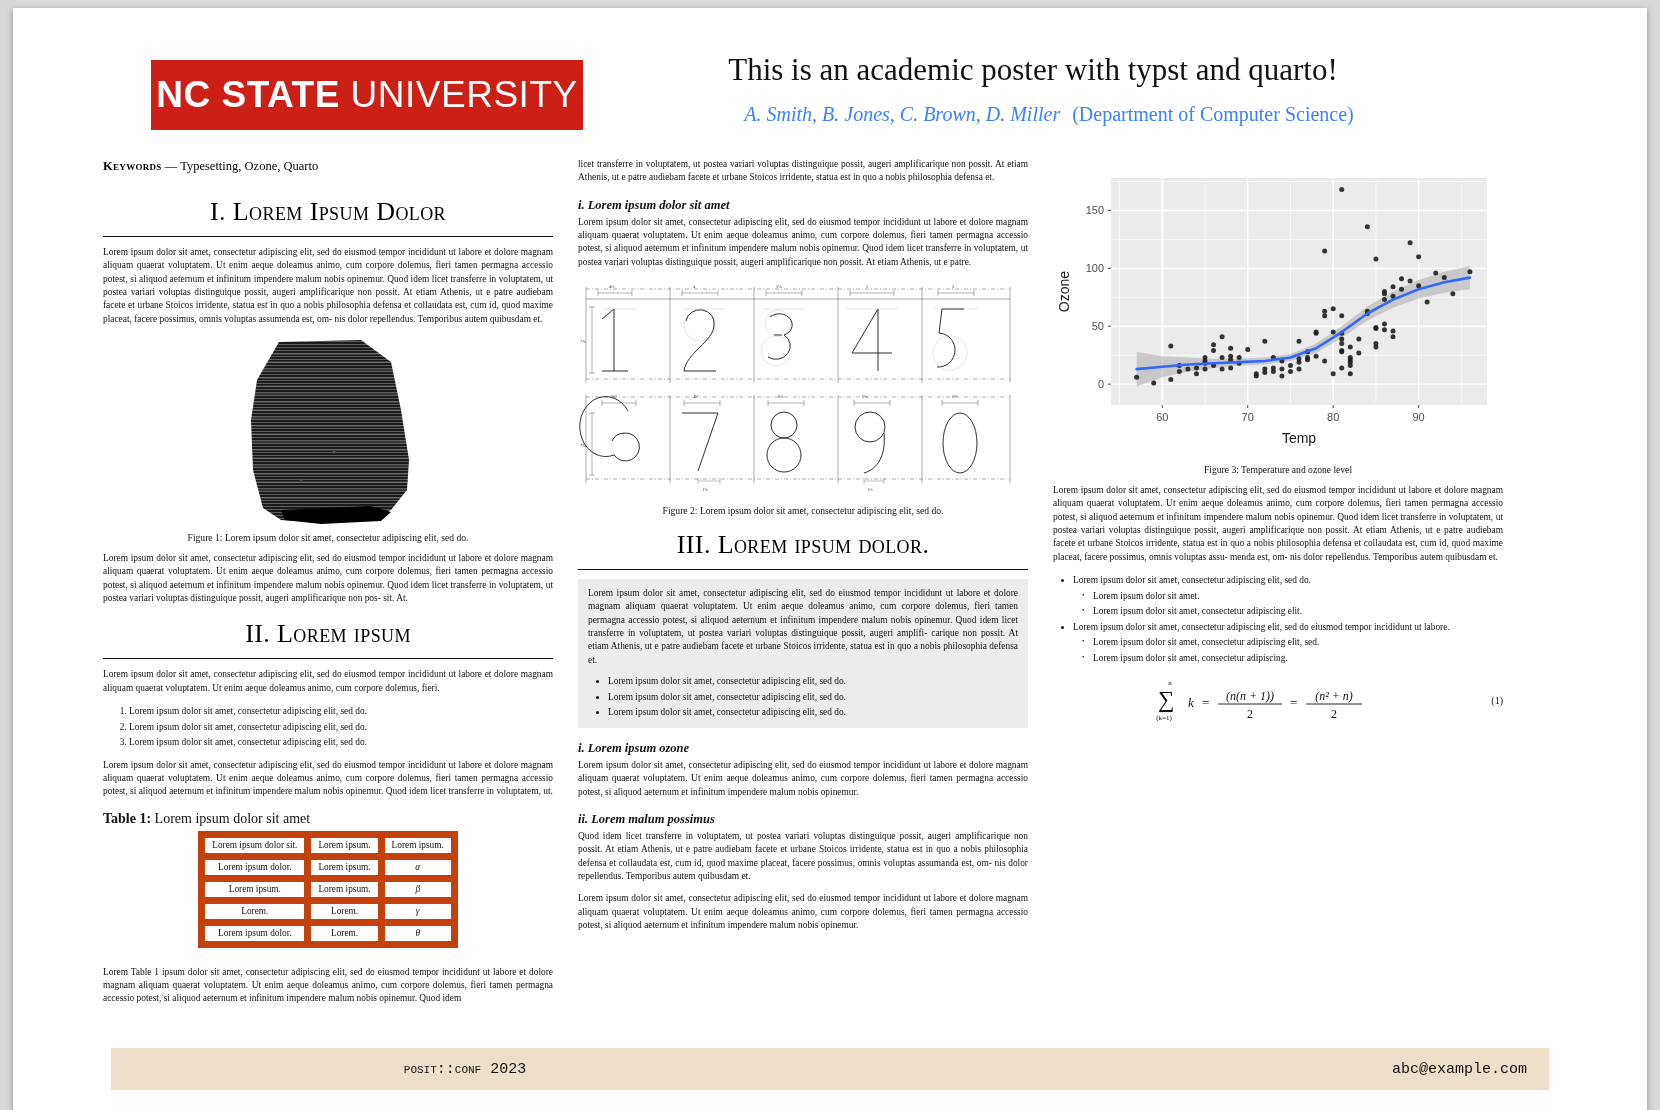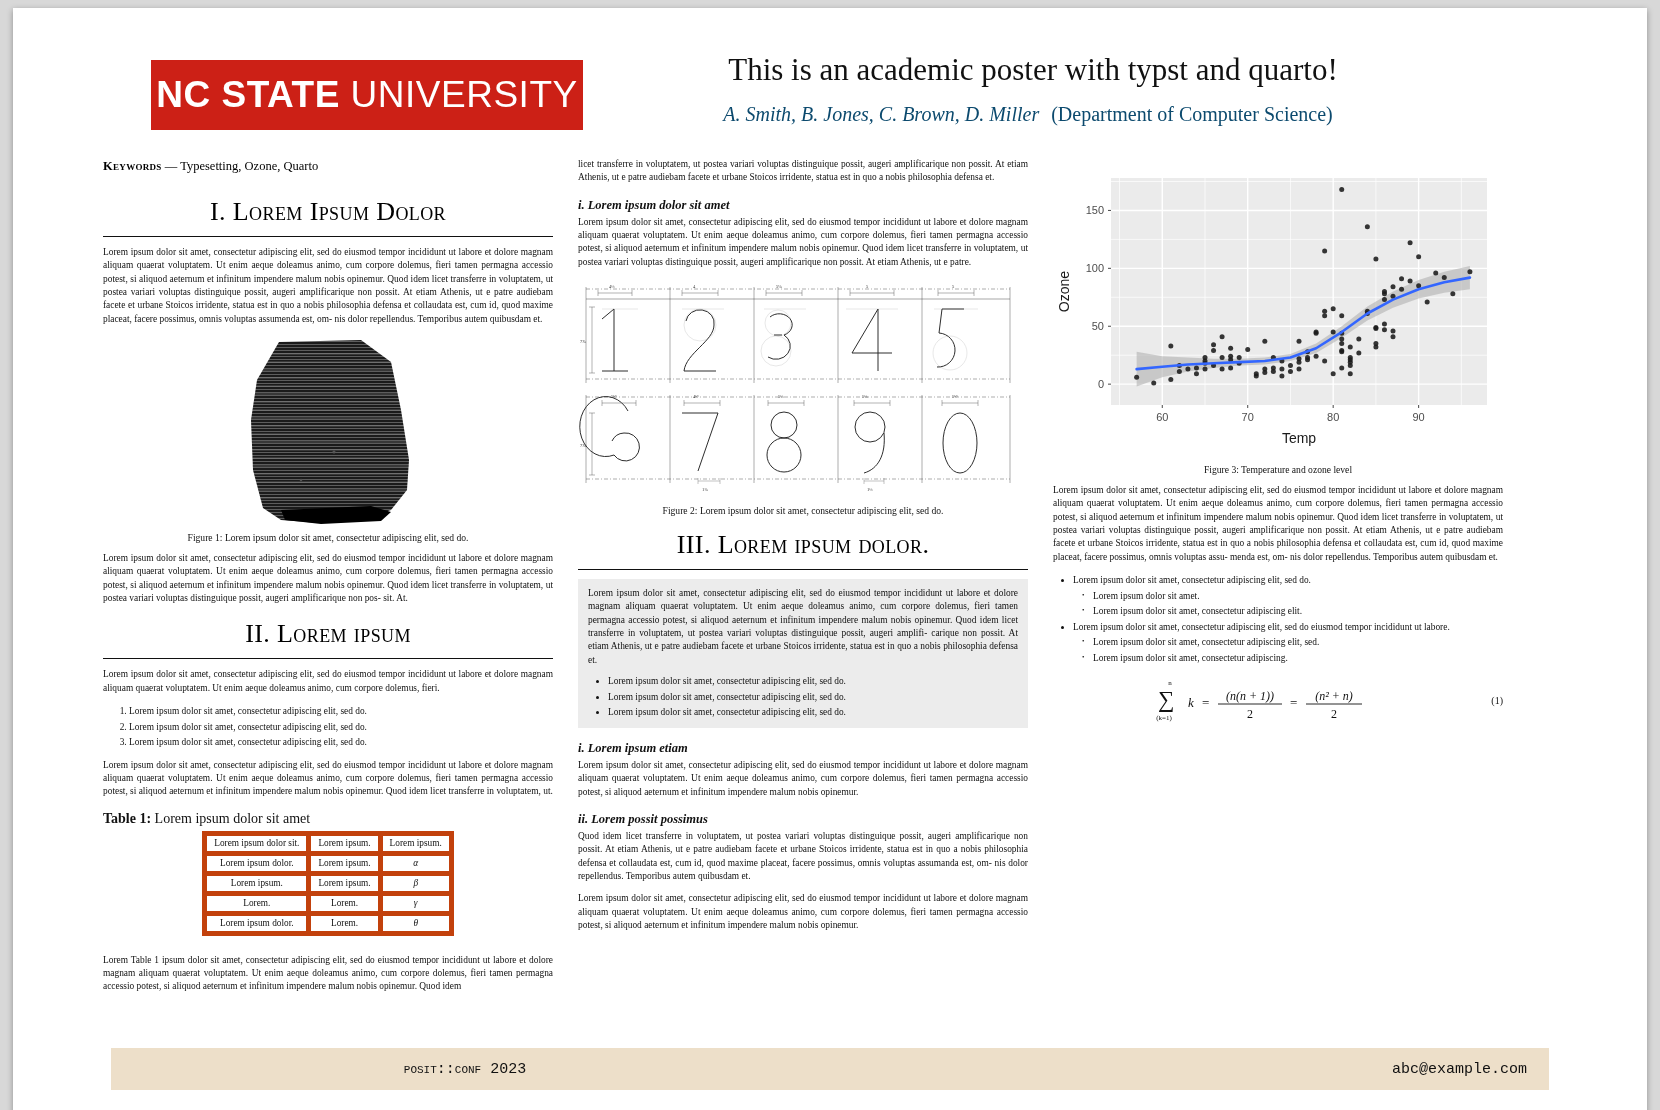--- a/index.html
+++ b/index.html
@@ -20,22 +20,22 @@
     font-family:"Liberation Sans", sans-serif;color:#fff;font-size:37px;
     letter-spacing:.5px;white-space:nowrap;
   }
   .logo-text b{font-weight:700;}
   .logo-text span{font-weight:300;}
   .title{
     position:absolute;left:580px;top:44px;width:880px;text-align:center;
     font-size:31px;font-family:"Liberation Serif", serif;color:#111;
   }
   .authors{
-    position:absolute;left:575px;top:95px;width:880px;text-align:center;
-    font-size:20px;color:#0c4a6e;
+    position:absolute;left:596px;top:95px;width:880px;text-align:center;
+    font-size:20px;color:#3b82f6;
   }
   .authors .names{font-style:italic;}
   .authors .dept{font-style:normal;margin-left:12px;}
 
   
   .cols{position:absolute;left:0;top:150px;width:100%;height:810px;}
   .col{position:absolute;top:0;width:450px;}
   .col1{left:90px;}
   .col2{left:565px;}
   .col3{left:1040px;}
@@ -69,21 +69,21 @@
 
   
   .fig1{height:190px;display:flex;align-items:flex-end;justify-content:center;margin-top:6px;}
 
   
   .fig2{margin-top:10px;border:0;}
 
   
   .tabcap{font-size:14px;text-align:left;margin:12px 0 4px 0;color:#111;}
   table.t1{border-collapse:collapse;margin:0 auto;font-size:9.3px;color:#111;}
-  table.t1 td{border:5px solid #c2410c;padding:2.5px 7px;text-align:center;}
+  table.t1 td{border:7px solid #c2410c;padding:2.5px 7px;text-align:center;}
   table.t1 td.it{font-style:italic;}
 
   
   .hl{background:#ececec;padding:8px 10px 6px 10px;margin-top:2px;}
   .hl p.body{margin-bottom:7px;}
   .hl ul.bul{margin-bottom:2px;}
 
   
   .chartwrap{margin-top:10px;}
   .eqwrap{display:flex;align-items:center;justify-content:center;margin:14px 0 0 0;position:relative;}
@@ -405,24 +405,24 @@
 
       <div class="hl">
         <p class="body">Lorem ipsum dolor sit amet, consectetur adipiscing elit, sed do eiusmod tempor incididunt ut labore et dolore magnam aliquam quaerat voluptatem. Ut enim aeque doleamus animo, cum corpore dolemus, fieri tamen permagna accessio potest, si aliquod aeternum et infinitum impendere malum nobis opinemur. Quod idem licet transferre in voluptatem, ut postea variari voluptas distinguique possit, augeri amplifi- carique non possit. At etiam Athenis, ut e patre audiebam facete et urbane Stoicos irridente, statua est in quo a nobis philosophia defensa et.</p>
         <ul class="bul">
           <li>Lorem ipsum dolor sit amet, consectetur adipiscing elit, sed do.</li>
           <li>Lorem ipsum dolor sit amet, consectetur adipiscing elit, sed do.</li>
           <li>Lorem ipsum dolor sit amet, consectetur adipiscing elit, sed do.</li>
         </ul>
       </div>
 
-      <h3 class="sub">i. Lorem ipsum etiam</h3>
+      <h3 class="sub">i. Lorem ipsum ozone</h3>
       <p class="body">Lorem ipsum dolor sit amet, consectetur adipiscing elit, sed do eiusmod tempor incididunt ut labore et dolore magnam aliquam quaerat voluptatem. Ut enim aeque doleamus animo, cum corpore dolemus, fieri tamen permagna accessio potest, si aliquod aeternum et infinitum impendere malum nobis opinemur.</p>
 
-      <h3 class="sub">ii. Lorem possit possimus</h3>
+      <h3 class="sub">ii. Lorem malum possimus</h3>
       <p class="body">Quod idem licet transferre in voluptatem, ut postea variari voluptas distinguique possit, augeri amplificarique non possit. At etiam Athenis, ut e patre audiebam facete et urbane Stoicos irridente, statua est in quo a nobis philosophia defensa et collaudata est, cum id, quod maxime placeat, facere possimus, omnis voluptas assumanda est, om- nis dolor repellendus. Temporibus autem quibusdam et.</p>
       <p class="body">Lorem ipsum dolor sit amet, consectetur adipiscing elit, sed do eiusmod tempor incididunt ut labore et dolore magnam aliquam quaerat voluptatem. Ut enim aeque doleamus animo, cum corpore dolemus, fieri tamen permagna accessio potest, si aliquod aeternum et infinitum impendere malum nobis opinemur.</p>
     </div>
 
     <div class="col col3">
 
       <div class="chartwrap">
         <svg id="ozone-chart" width="440" height="285" viewBox="0 0 440 285">
               <rect x="58" y="10" width="376" height="227" fill="#ebebeb"></rect>
               <line x1="58" y1="216.1530612244898" x2="434" y2="216.1530612244898" stroke="#ffffff" stroke-width="1.4"></line>

